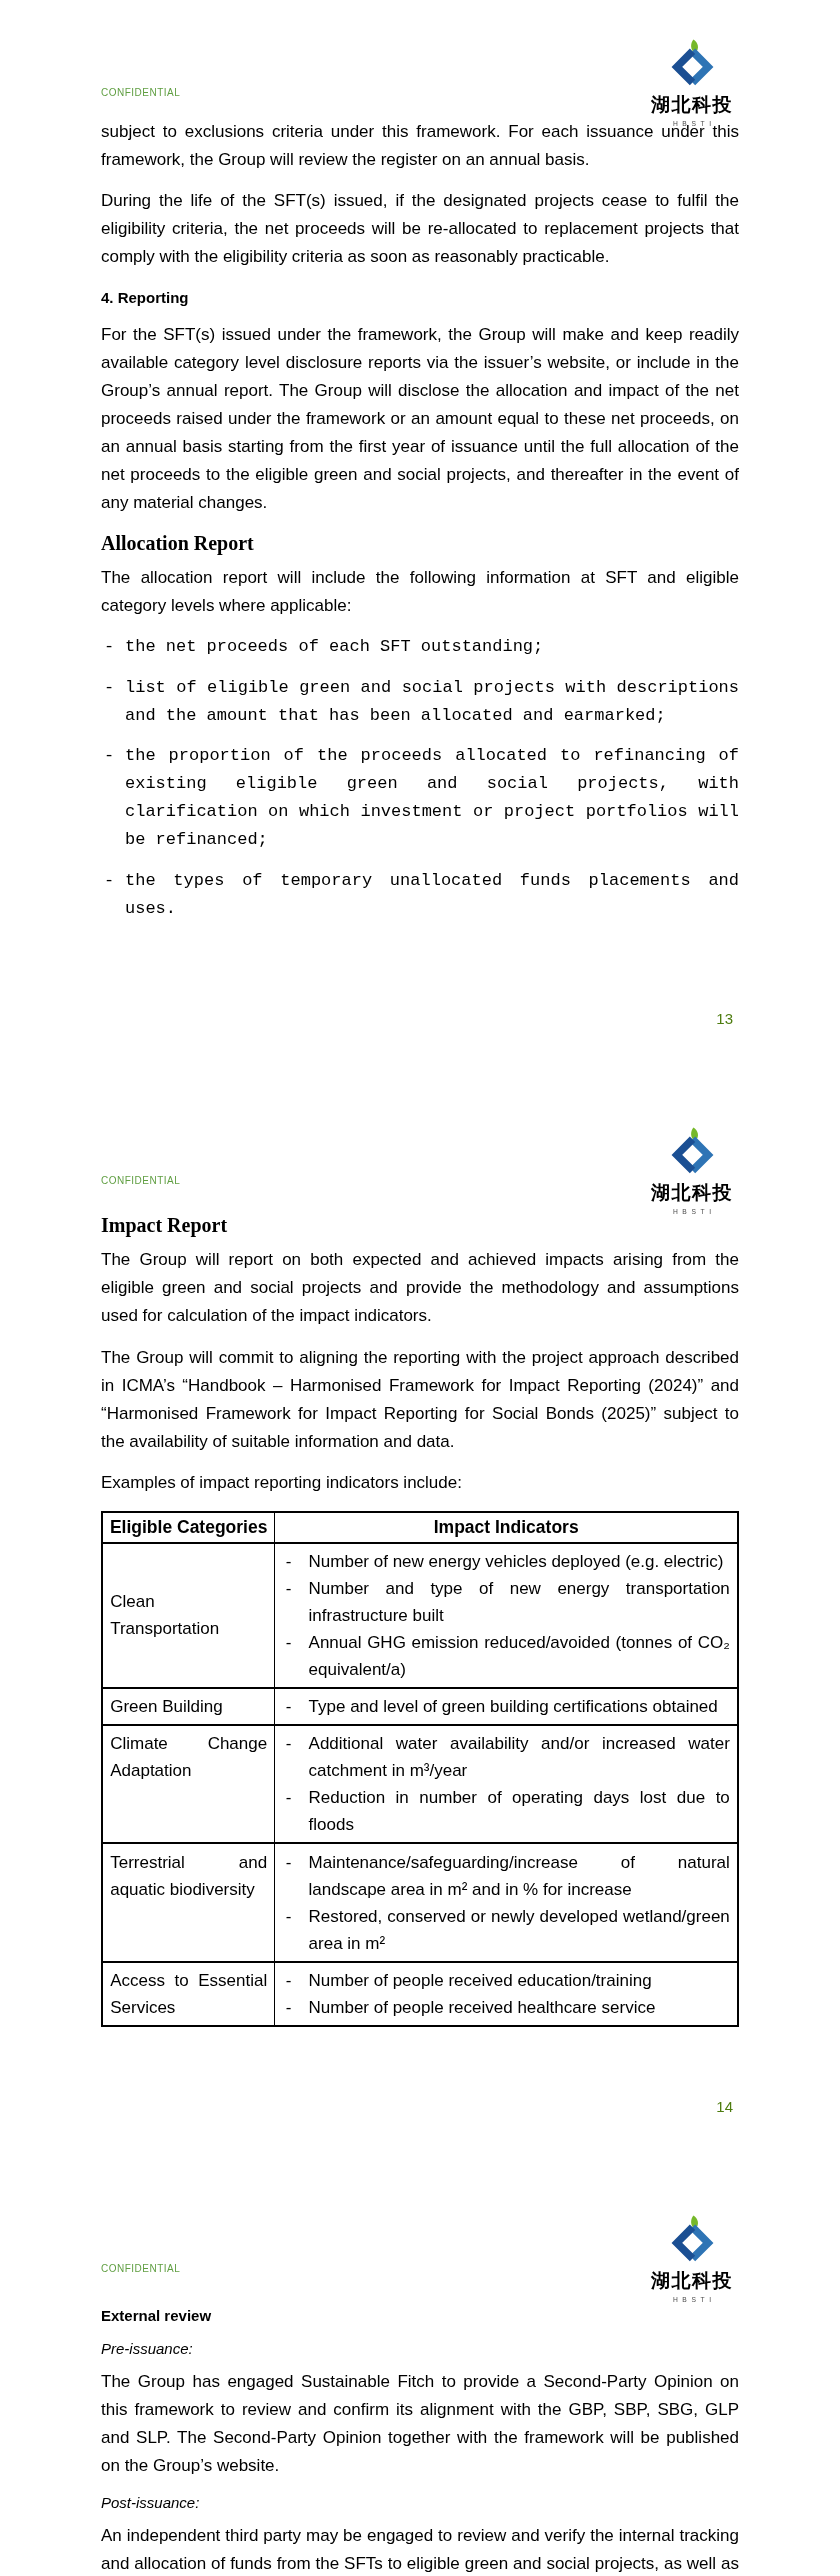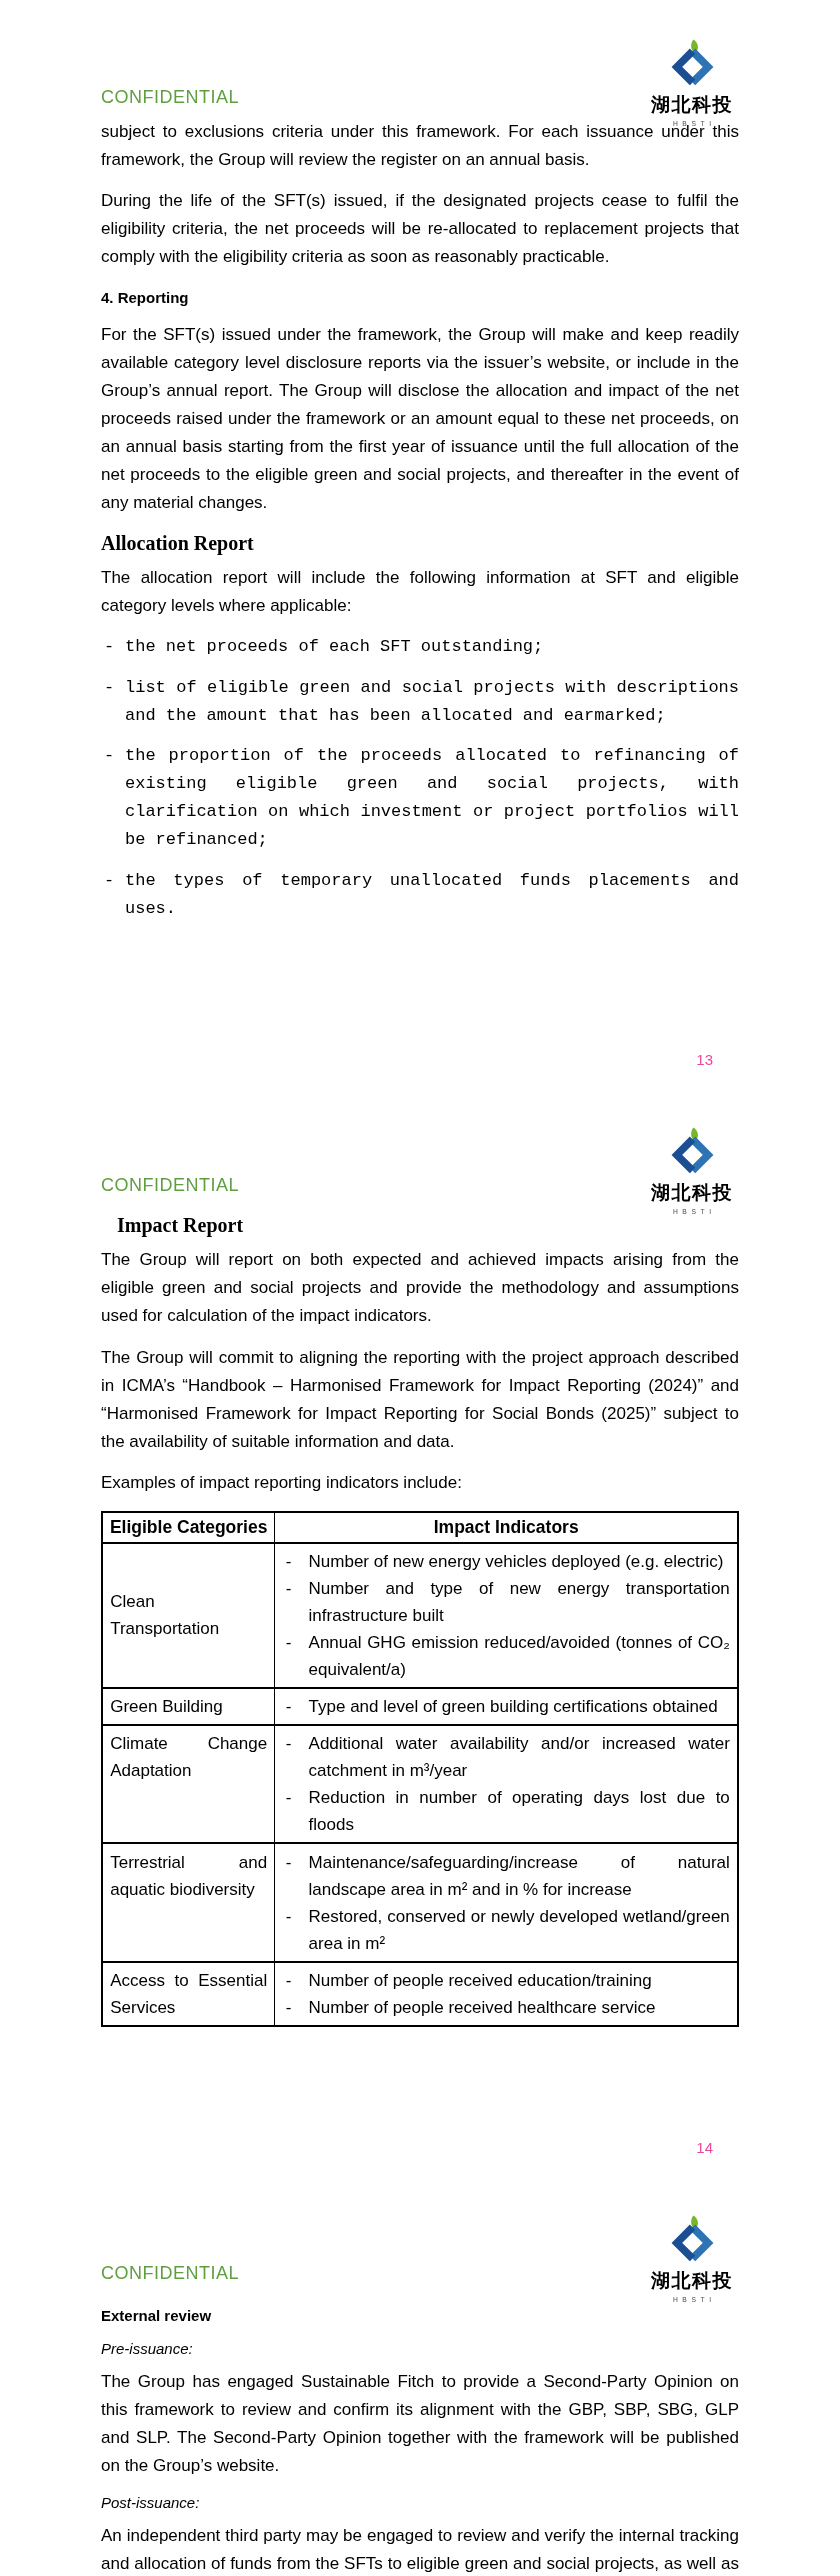--- a/index.html
+++ b/index.html
@@ -8,21 +8,21 @@
     background:#ffffff; color:#000;
     font-family:"Liberation Sans", sans-serif;
   }
   .page { position:absolute; left:0; width:841px; height:1088px; overflow:hidden; background:#fff; }
   #page-13 { top:0; }
   #page-14 { top:1088px; }
   #page-15 { top:2176px; }
 
   .confidential {
     position:absolute; left:101px; top:87px;
-    font-size:18px; letter-spacing:0.5px; color:#5F9E41;
+    font-size:10px; letter-spacing:0.5px; color:#5F9E41;
   }
   .logo-block { position:absolute; right:108px; top:39px; width:82px; text-align:center; }
   .logo-block svg { display:block; margin:0 auto 1px auto; width:45px; height:52px; }
   .logo-cn { font-size:19px; font-weight:bold; color:#000000; letter-spacing:1.5px; white-space:nowrap; }
   .logo-en { font-size:6.7px; letter-spacing:4.6px; color:#4A4A4A; margin-top:1.5px; padding-left:4.6px; }
 
   .content { position:absolute; left:101px; width:638px; top:118px; }
 
   p.body {
     font-size:17px; line-height:28px; text-align:justify;
@@ -54,22 +54,22 @@
   table.impact th {
     font-size:17.5px; font-weight:bold; text-align:center; padding:4.1px 5.2px;
   }
   table.impact td { font-size:17px; line-height:27px; vertical-align:top; padding:4.1px 7.2px; }
   td.cat { width:157px; text-align:justify; }
   tbody tr:nth-child(1) td.cat, tbody tr:nth-child(2) td.cat { vertical-align:middle; }
   .ind { position:relative; padding-left:26px; text-align:justify; }
   .ind::before { content:"-"; position:absolute; left:3.1px; top:0; }
 
   .pagenum {
-    position:absolute; right:128px; top:1010px;
-    font-size:15px; color:#ec4899;margin-top:41px;
+    position:absolute; right:108px; top:1010px;
+    font-size:15px; color:#4d7c0f;
   }
 </style>
 </head>
 <body>
 
 <section class="page" id="page-13">
   <div class="confidential">CONFIDENTIAL</div>
 
   <div class="logo-block">
     <svg viewBox="0 0 90 110" xmlns="http://www.w3.org/2000/svg">
@@ -111,21 +111,21 @@
     <svg viewBox="0 0 90 110" xmlns="http://www.w3.org/2000/svg">
       <path d="M47 1 C57 7 61 21 50 30 C40 23 40 9 47 1 Z" fill="#76B82A"></path>
       <path d="M45 26 L78 59 L45 92" fill="none" stroke="#2E74B5" stroke-width="16"></path>
       <path d="M45 26 L12 59 L45 92" fill="none" stroke="#1B4F93" stroke-width="16"></path>
     </svg>
     <div class="logo-cn">湖北科投</div>
     <div class="logo-en">HBSTI</div>
   </div>
 
   <div class="content">
-    <h2 class="doc-h2" style="margin-top:8.2px;margin-left:16px;">Impact Report</h2>
+    <h2 class="doc-h2" style="margin-top:8.2px;">Impact Report</h2>
     <p class="body">The Group will report on both expected and achieved impacts arising from the eligible green and social projects and provide the methodology and assumptions used for calculation of the impact indicators.</p>
     <p class="body">The Group will commit to aligning the reporting with the project approach described in ICMA’s “Handbook – Harmonised Framework for Impact Reporting (2024)” and “Harmonised Framework for Impact Reporting for Social Bonds (2025)” subject to the availability of suitable information and data.</p>
     <p class="body">Examples of impact reporting indicators include:</p>
 
     <table class="impact">
       <thead>
         <tr>
           <th>Eligible Categories</th>
           <th>Impact Indicators</th>
         </tr>

